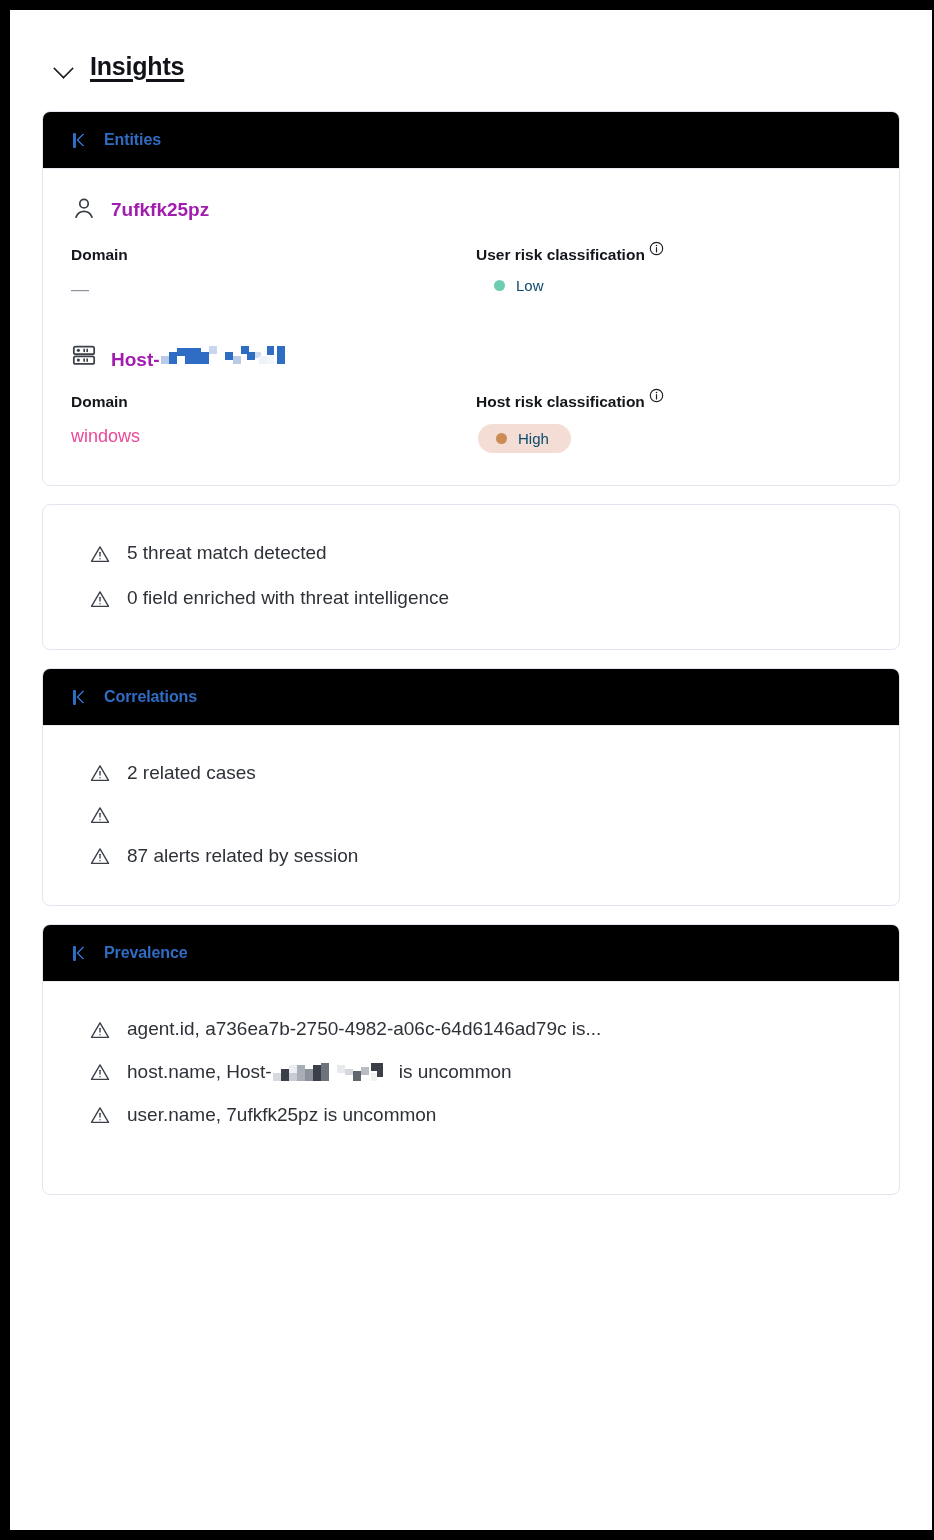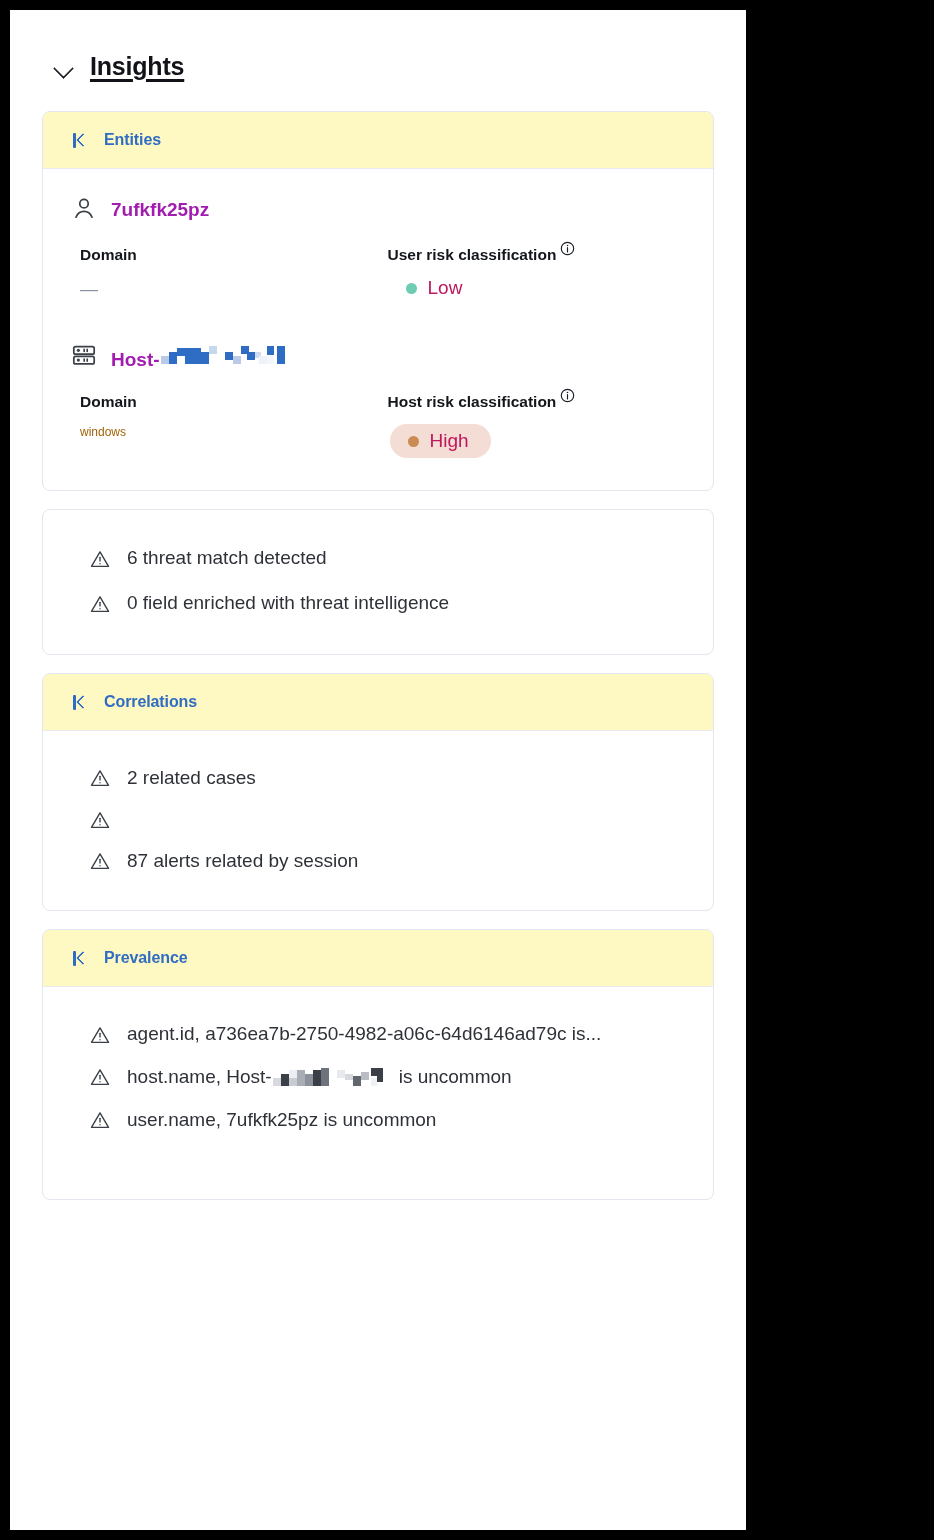--- a/index.html
+++ b/index.html
@@ -4,21 +4,21 @@
 <style>
   * { box-sizing: border-box; margin: 0; padding: 0; }
   html, body {
     width: 934px; height: 1540px;
     background: #000000;
     font-family: "Liberation Sans", sans-serif;
   }
   .frame {
     position: absolute;
     left: 10px; top: 10px;
-    width: 736px; height: 1520px;
+    width: 922px; height: 1520px;
     background: #ffffff;
     overflow: hidden;
   }
 
   
   .page-header {
     display: flex; align-items: center; gap: 14px;
     padding: 42px 0 0 42px;
   }
   .chevron-down {
@@ -48,21 +48,21 @@
   
   .cards { padding: 30px 32px 0 32px; }
   .card {
     border: 1px solid #e3e6ef;
     border-radius: 8px;
     background: #ffffff;
     margin-bottom: 18px;
     overflow: hidden;
   }
   .card-header {
-    background: #fef9c3;
+    background: #000000;
     border-bottom: 1px solid #e8ebf2;
     padding: 18px 0 18px 28px;
     display: flex; align-items: center; gap: 13px;
     cursor: pointer;
   }
   .collapse-icon {
     width: 20px; height: 20px; flex: 0 0 20px;
     position: relative;
   }
   .collapse-icon .bar {
@@ -107,39 +107,38 @@
     margin-left: 1px;
     vertical-align: baseline;
   }
   .redact svg { display: block; }
 
   .entity-grid {
     display: grid;
     grid-template-columns: 1fr 1fr;
     column-gap: 10px;
     row-gap: 0;
-    margin-left: 9px;
   }
   .field-label {
     font-size: 15.5px; font-weight: bold; color: #13161b;
     display: flex; align-items: flex-start; gap: 4px;
     margin-bottom: 12px;
     line-height: 1.3;
   }
   .info-icon {
     width: 15px; height: 15px; flex: 0 0 15px;
     position: relative; top: -4px;
   }
   .field-value {
-    font-size: 12px; color: #a16207; line-height: 1.4;
+    font-size: 18px; color: #ec4899; line-height: 1.4;
   }
   .field-value.dash { color: #8c93a0; font-size: 18px; letter-spacing: 0; }
   .risk-row { display: flex; align-items: center; gap: 11px; padding-left: 18px; }
   .risk-dot { width: 11px; height: 11px; border-radius: 50%; flex: 0 0 11px; }
-  .risk-text { font-size: 19px; color: #be185d; }
+  .risk-text { font-size: 15px; color: #0c4a6e; }
   .risk-badge {
     display: inline-flex; align-items: center; gap: 11px;
     padding: 6px 22px 6px 18px;
     border-radius: 20px;
   }
 
   
   .insight-row {
     display: flex; align-items: center; gap: 16px;
     padding: 10px 0 10px 18px;
@@ -276,21 +275,21 @@
     <div class="card">
       <div class="card-body">
         <div class="insight-row">
           <span class="warn-icon">
             <svg width="22" height="22" viewBox="0 0 24 24" fill="none" stroke="#3b4048" stroke-width="1.5" stroke-linejoin="round" stroke-linecap="round">
               <path d="M12 4.2 21.3 20H2.7z"></path>
               <path d="M12 10.2v4"></path>
                 <path d="M12 17.1v.1"></path>
             </svg>
           </span>
-          <span class="insight-text">6 threat match detected</span>
+          <span class="insight-text">5 threat match detected</span>
         </div>
         <div class="insight-row">
           <span class="warn-icon">
             <svg width="22" height="22" viewBox="0 0 24 24" fill="none" stroke="#3b4048" stroke-width="1.5" stroke-linejoin="round" stroke-linecap="round">
               <path d="M12 4.2 21.3 20H2.7z"></path>
               <path d="M12 10.2v4"></path>
                 <path d="M12 17.1v.1"></path>
             </svg>
           </span>
           <span class="insight-text">0 field enriched with threat intelligence</span>

